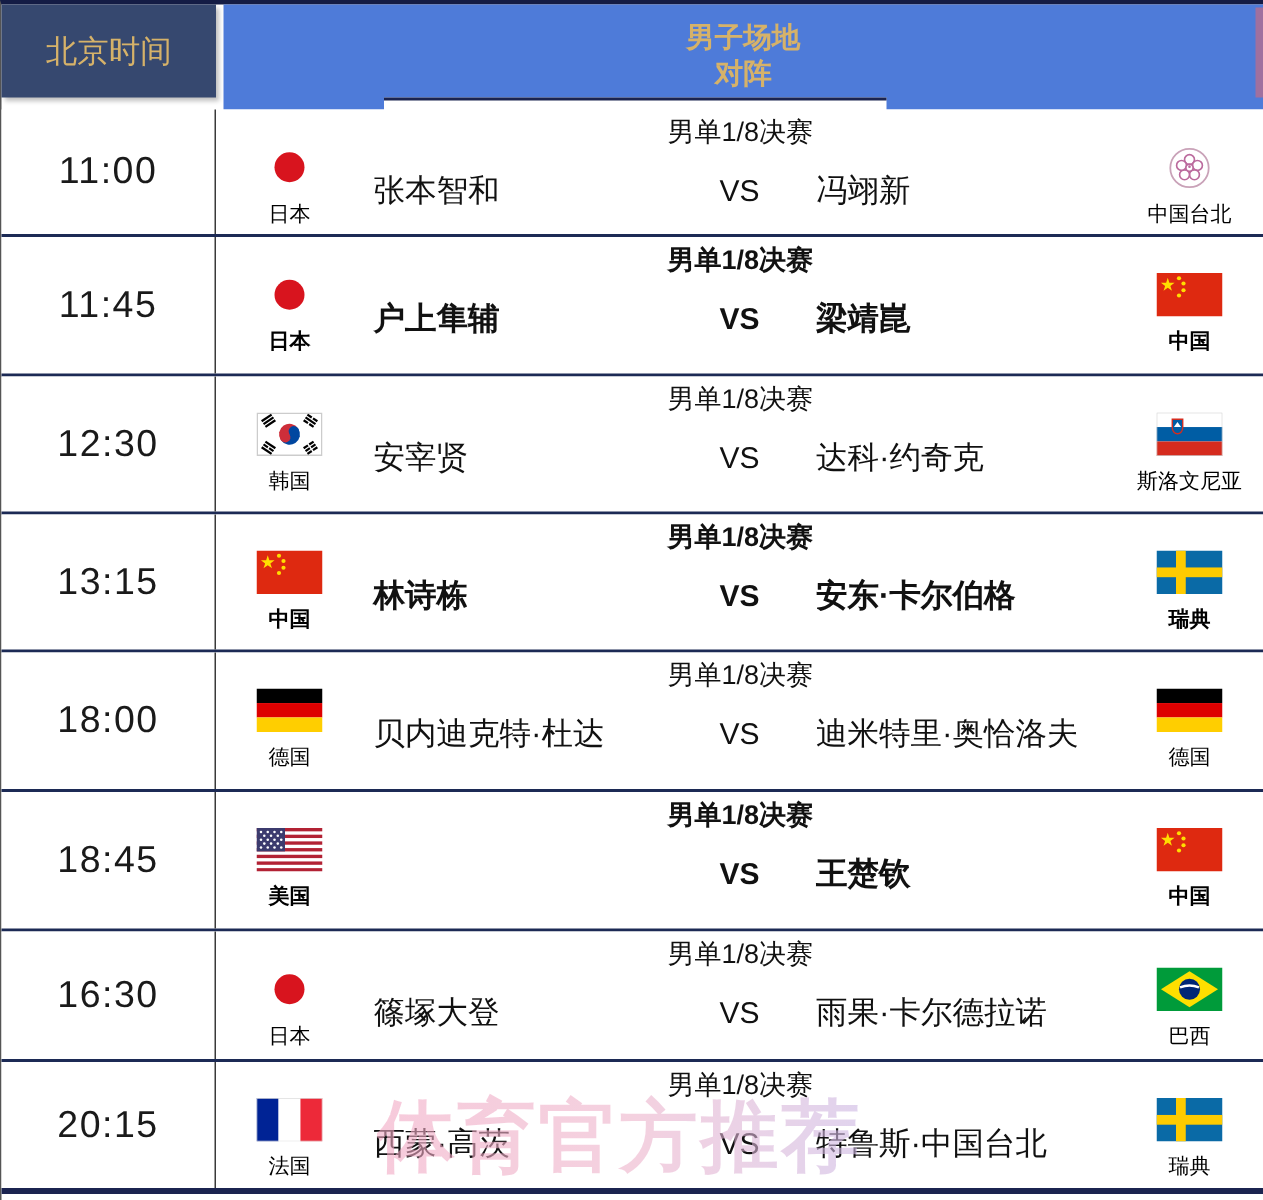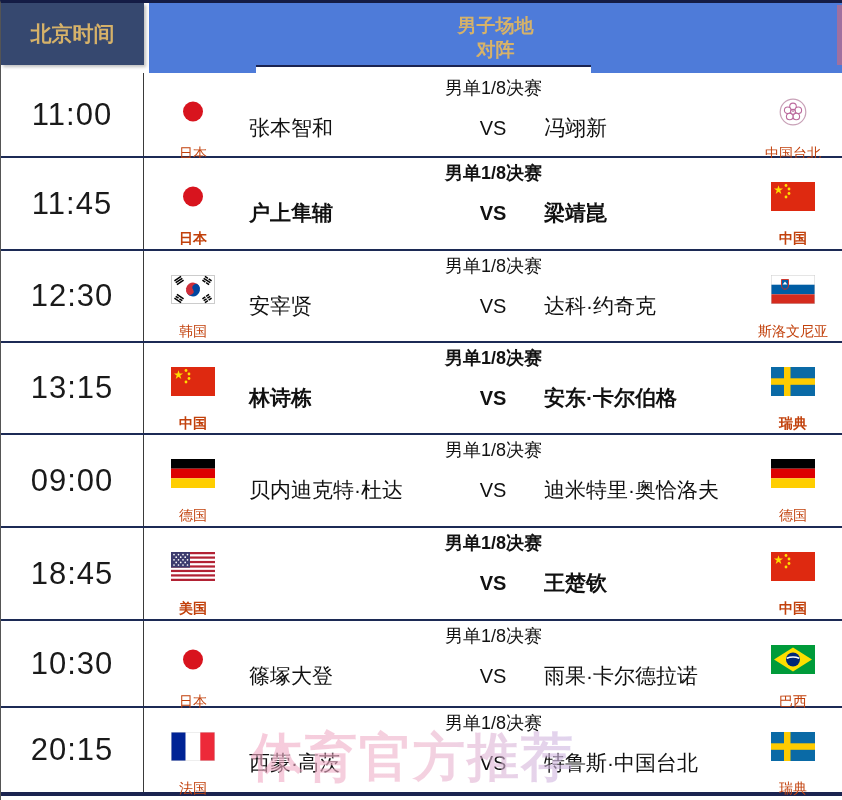--- a/index.html
+++ b/index.html
@@ -1,43 +1,43 @@
 <!DOCTYPE html>
 <html><head>
 <meta charset="utf-8">
 <style>
   html,body{margin:0;padding:0;background:#fff;}
   body{width:842px;height:800px;font-family:"Liberation Sans","DejaVu Sans",sans-serif;position:relative;overflow:hidden;}
   .table{position:absolute;left:0;top:0;width:842px;height:800px;background:#fff;border-top:3px solid #141c45;border-left:1px solid #555;box-sizing:border-box;}
   
   .hdr-left{position:absolute;left:0;top:0;width:143px;height:62px;background:#36486f;display:flex;align-items:center;justify-content:center;box-shadow:2px 2px 3px rgba(0,0,0,.25);}
-  .hdr-left span{color:#d6b269;font-size:21px;font-weight:700;}
+  .hdr-left span{color:#d6b269;font-size:21px;font-weight:400;}
   .hdr-right{position:absolute;left:148px;top:0;width:693px;height:70px;background:#4e7bd9;display:flex;flex-direction:column;align-items:center;justify-content:center;line-height:24px;}
   .hdr-right div{color:#d6b269;font-size:19px;font-weight:700;}
   .hdr-notch{position:absolute;left:255px;top:62px;width:335px;height:9px;background:#fff;border-top:2px solid #1b2450;box-sizing:border-box;}
   .hdr-edge{position:absolute;left:836px;top:2px;width:5px;height:60px;background:#a0709f;}
   
   #rows{position:absolute;left:0;top:70px;width:842px;}
   .row{position:relative;width:842px;box-sizing:border-box;border-bottom:2px solid #1c2a55;background:#fff;}
   .row:nth-child(1){height:85px}.row:nth-child(2){height:93px}.row:nth-child(3){height:92px}
   .row:nth-child(4){height:92px}.row:nth-child(5){height:93px}.row:nth-child(6){height:93px}
   .row:nth-child(7){height:87px}.row:nth-child(8){height:88px;border-bottom:4px solid #1b2450;}
-  .time{position:absolute;left:0;top:0;bottom:0;width:143px;display:flex;align-items:center;justify-content:center;font-size:31px;color:#1a1a1a;border-right:1px solid #3a3a3a;box-sizing:border-box;letter-spacing:1px;}
+  .time{position:absolute;left:0;top:0;bottom:0;width:143px;display:flex;align-items:center;justify-content:center;font-size:25px;color:#1a1a1a;border-right:1px solid #3a3a3a;box-sizing:border-box;letter-spacing:1px;}
   .match{position:absolute;left:143px;top:0;bottom:0;right:0;}
   .round{position:absolute;left:0;right:0;top:3px;text-align:center;font-size:18px;color:#111;}
   .pname{position:absolute;top:42px;height:26px;line-height:26px;text-align:left;font-size:21px;color:#111;white-space:nowrap;}
   .p1{left:105px;width:205px;}
   .p2{left:400px;width:205px;}
   .vs{position:absolute;top:42px;left:309px;width:80px;height:26px;line-height:26px;text-align:center;font-size:20px;font-weight:500;color:#111;}
   .fl{position:absolute;top:24px;width:80px;text-align:center;}
   .fl.left{left:9px;}
   .fl.right{left:609px;}
   .flag{display:inline-block;width:44px;height:29px;line-height:0;}
   .flag svg{display:block;margin:0 auto;}
-  .cname{margin-top:16px;font-size:14px;color:#c2410c;line-height:15px;}
+  .cname{margin-top:4px;font-size:14px;color:#000000;line-height:15px;}
   .hl .round,.hl .pname,.hl .vs,.hl .cname{font-weight:700;}
   
   .watermark{position:absolute;left:250px;top:720px;width:340px;font-family:"DejaVu Serif","Liberation Serif",serif;font-size:52px;letter-spacing:2px;white-space:nowrap;background:linear-gradient(90deg,#f2a9c4,#eeb3cb,#c9b8e6);-webkit-background-clip:text;background-clip:text;color:transparent;opacity:.6;pointer-events:none;z-index:5;font-weight:bold;}
 </style>
 </head>
 <body>
 
 <div class="table">
   <div class="hdr-left">
     <span>北京时间</span>
@@ -197,21 +197,21 @@
                 <rect width="44" height="29" fill="#0a6aa6"></rect>
                 <rect x="13" width="6.5" height="29" fill="#fecb00"></rect>
                 <rect y="11.3" width="44" height="6.5" fill="#fecb00"></rect>
               </svg></span>
         <div class="cname">瑞典</div>
       </div>
     </div>
   </div>
 
   <div class="row">
-    <div class="time">09:00</div>
+    <div class="time">18:00</div>
     <div class="match">
       <div class="round">男单1/8决赛</div>
       <div class="fl left">
         <span class="flag"><svg width="44" height="29" viewBox="0 0 44 29">
                 <rect width="44" height="9.7" fill="#000"></rect>
                 <rect y="9.7" width="44" height="9.6" fill="#dd0000"></rect>
                 <rect y="19.3" width="44" height="9.7" fill="#ffce00"></rect>
               </svg></span>
         <div class="cname">德国</div>
       </div>
@@ -281,21 +281,21 @@
                   <circle cx="18" cy="11.5" r="1.4"></circle>
                   <circle cx="15" cy="15" r="1.4"></circle>
                 </g>
               </svg></span>
         <div class="cname">中国</div>
       </div>
     </div>
   </div>
 
   <div class="row">
-    <div class="time">10:30</div>
+    <div class="time">16:30</div>
     <div class="match">
       <div class="round">男单1/8决赛</div>
       <div class="fl left">
         <span class="flag"><svg width="44" height="29" viewBox="0 0 44 29">
                 <rect width="44" height="29" fill="#fff"></rect>
                 <circle cx="22" cy="14.5" r="10" fill="#d8141e"></circle>
               </svg></span>
         <div class="cname">日本</div>
       </div>
       <div class="pname p1">篠塚大登</div>

